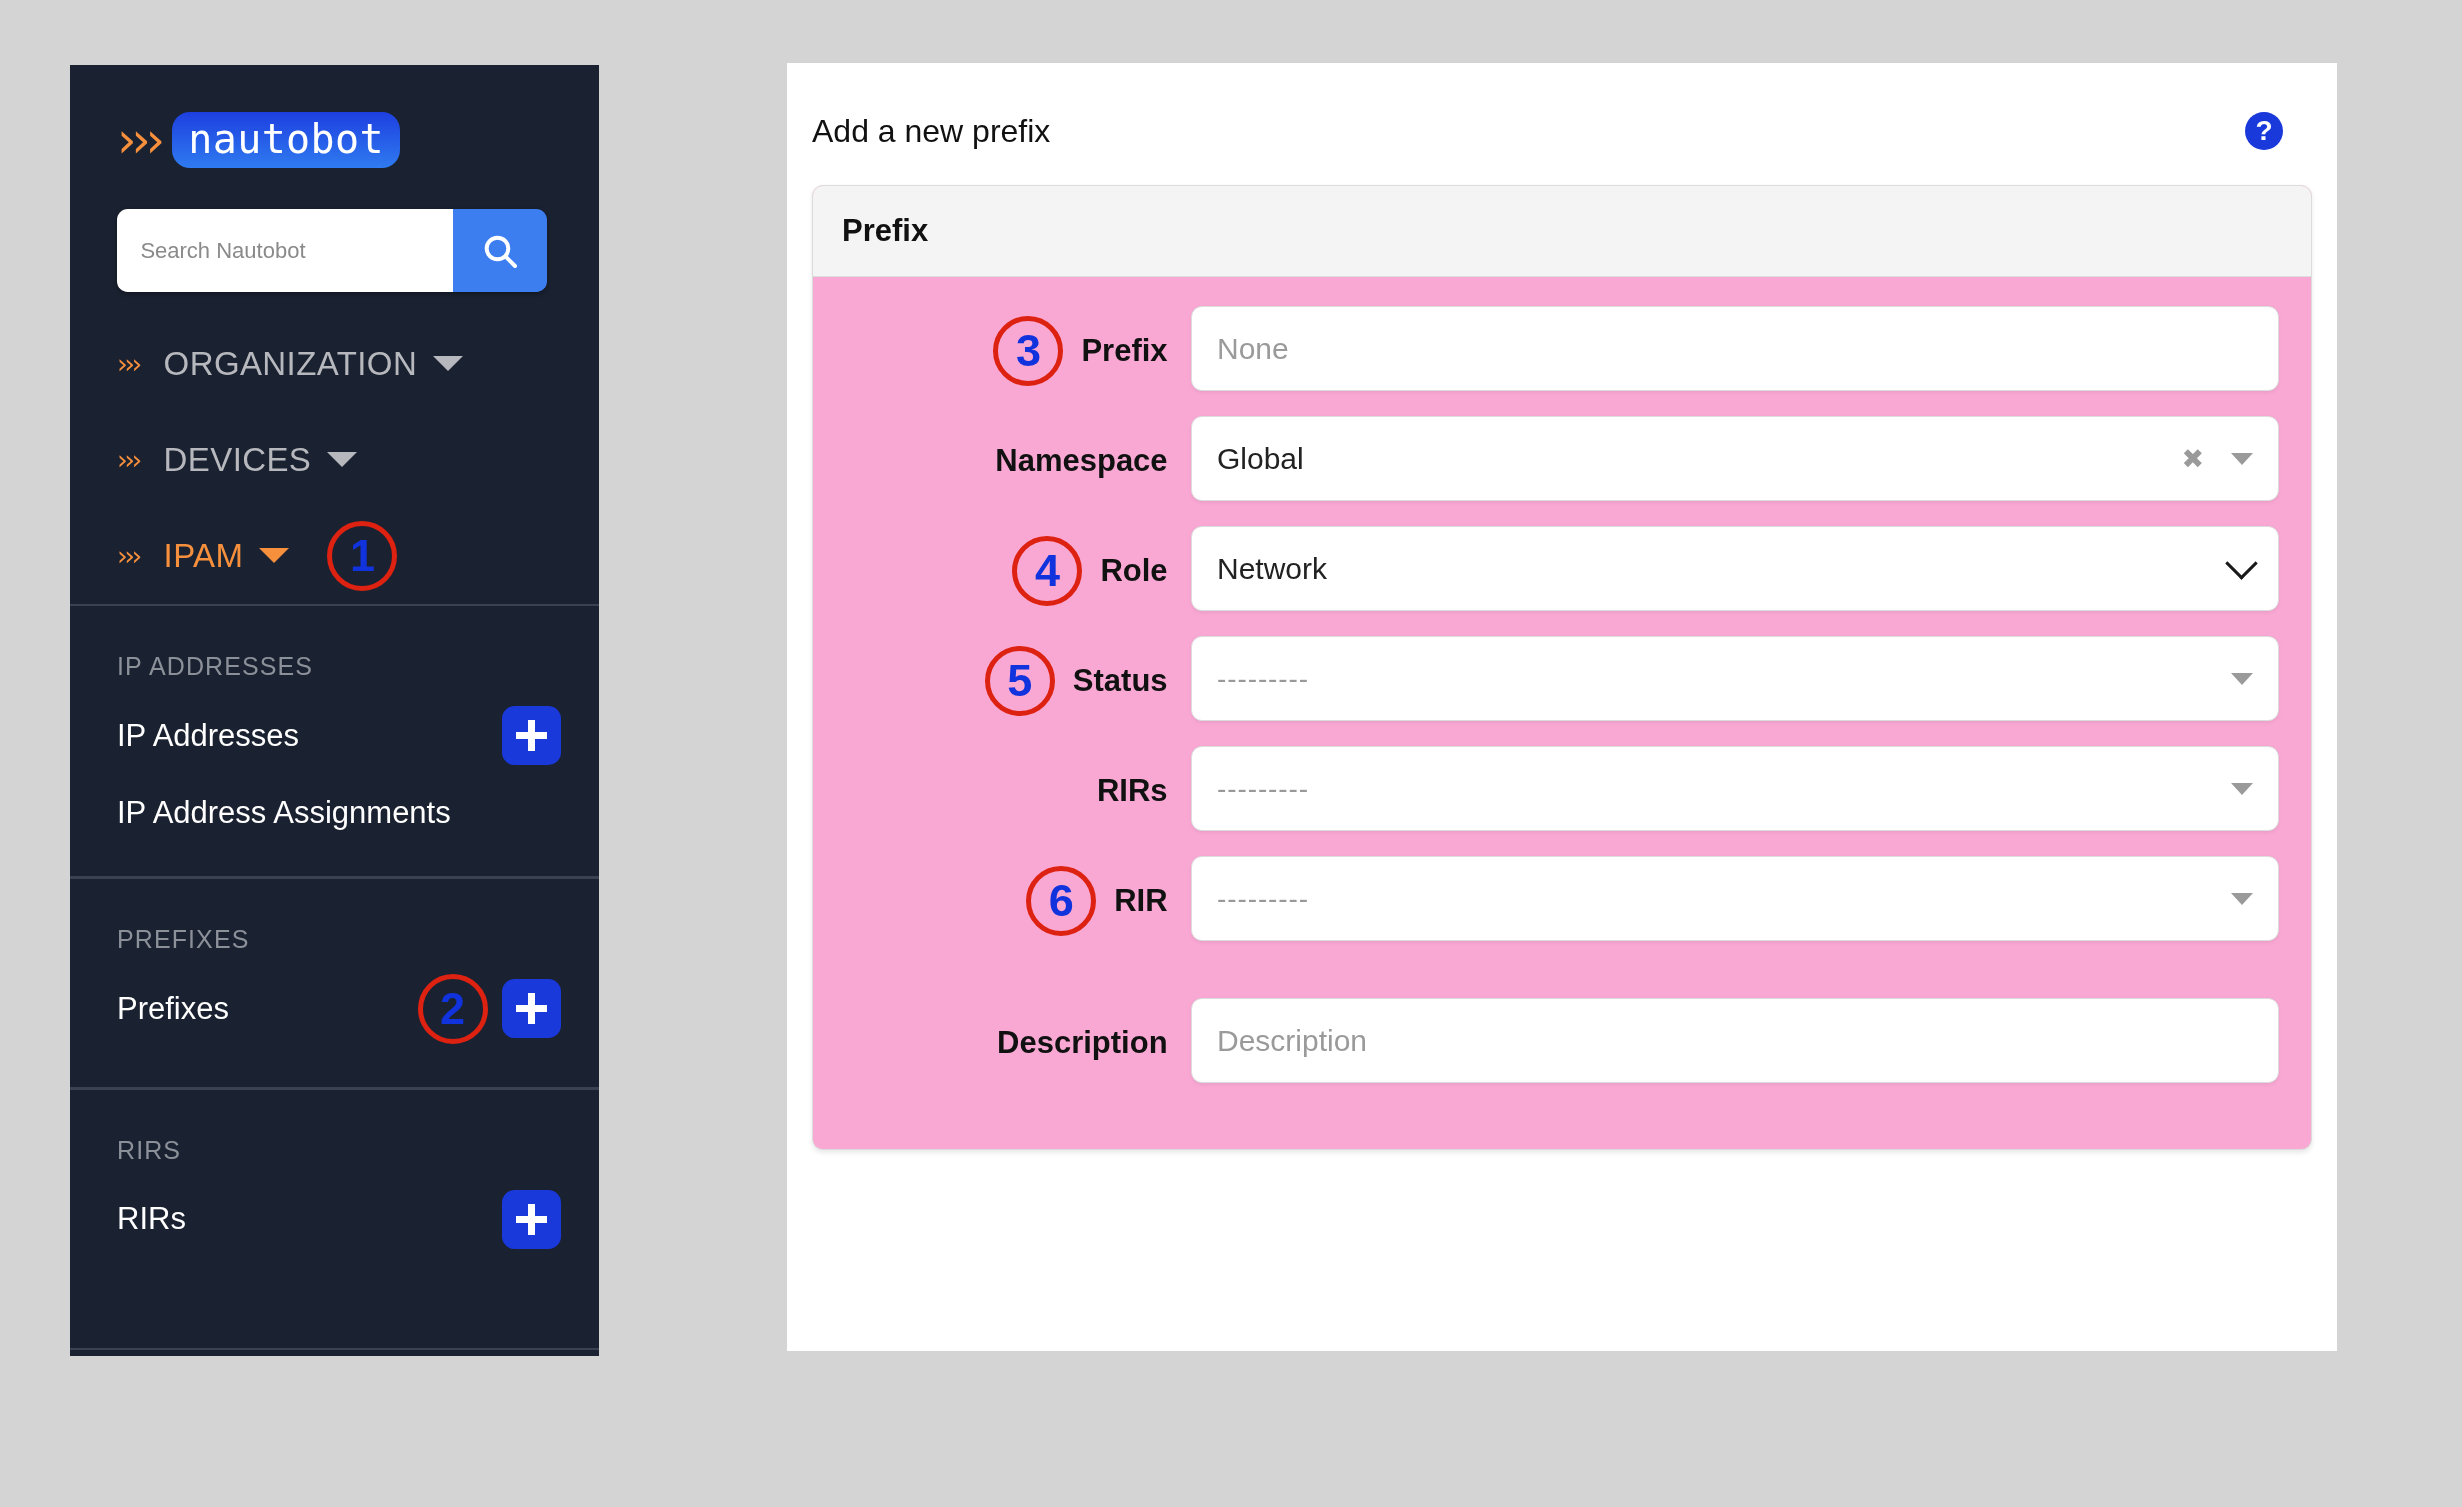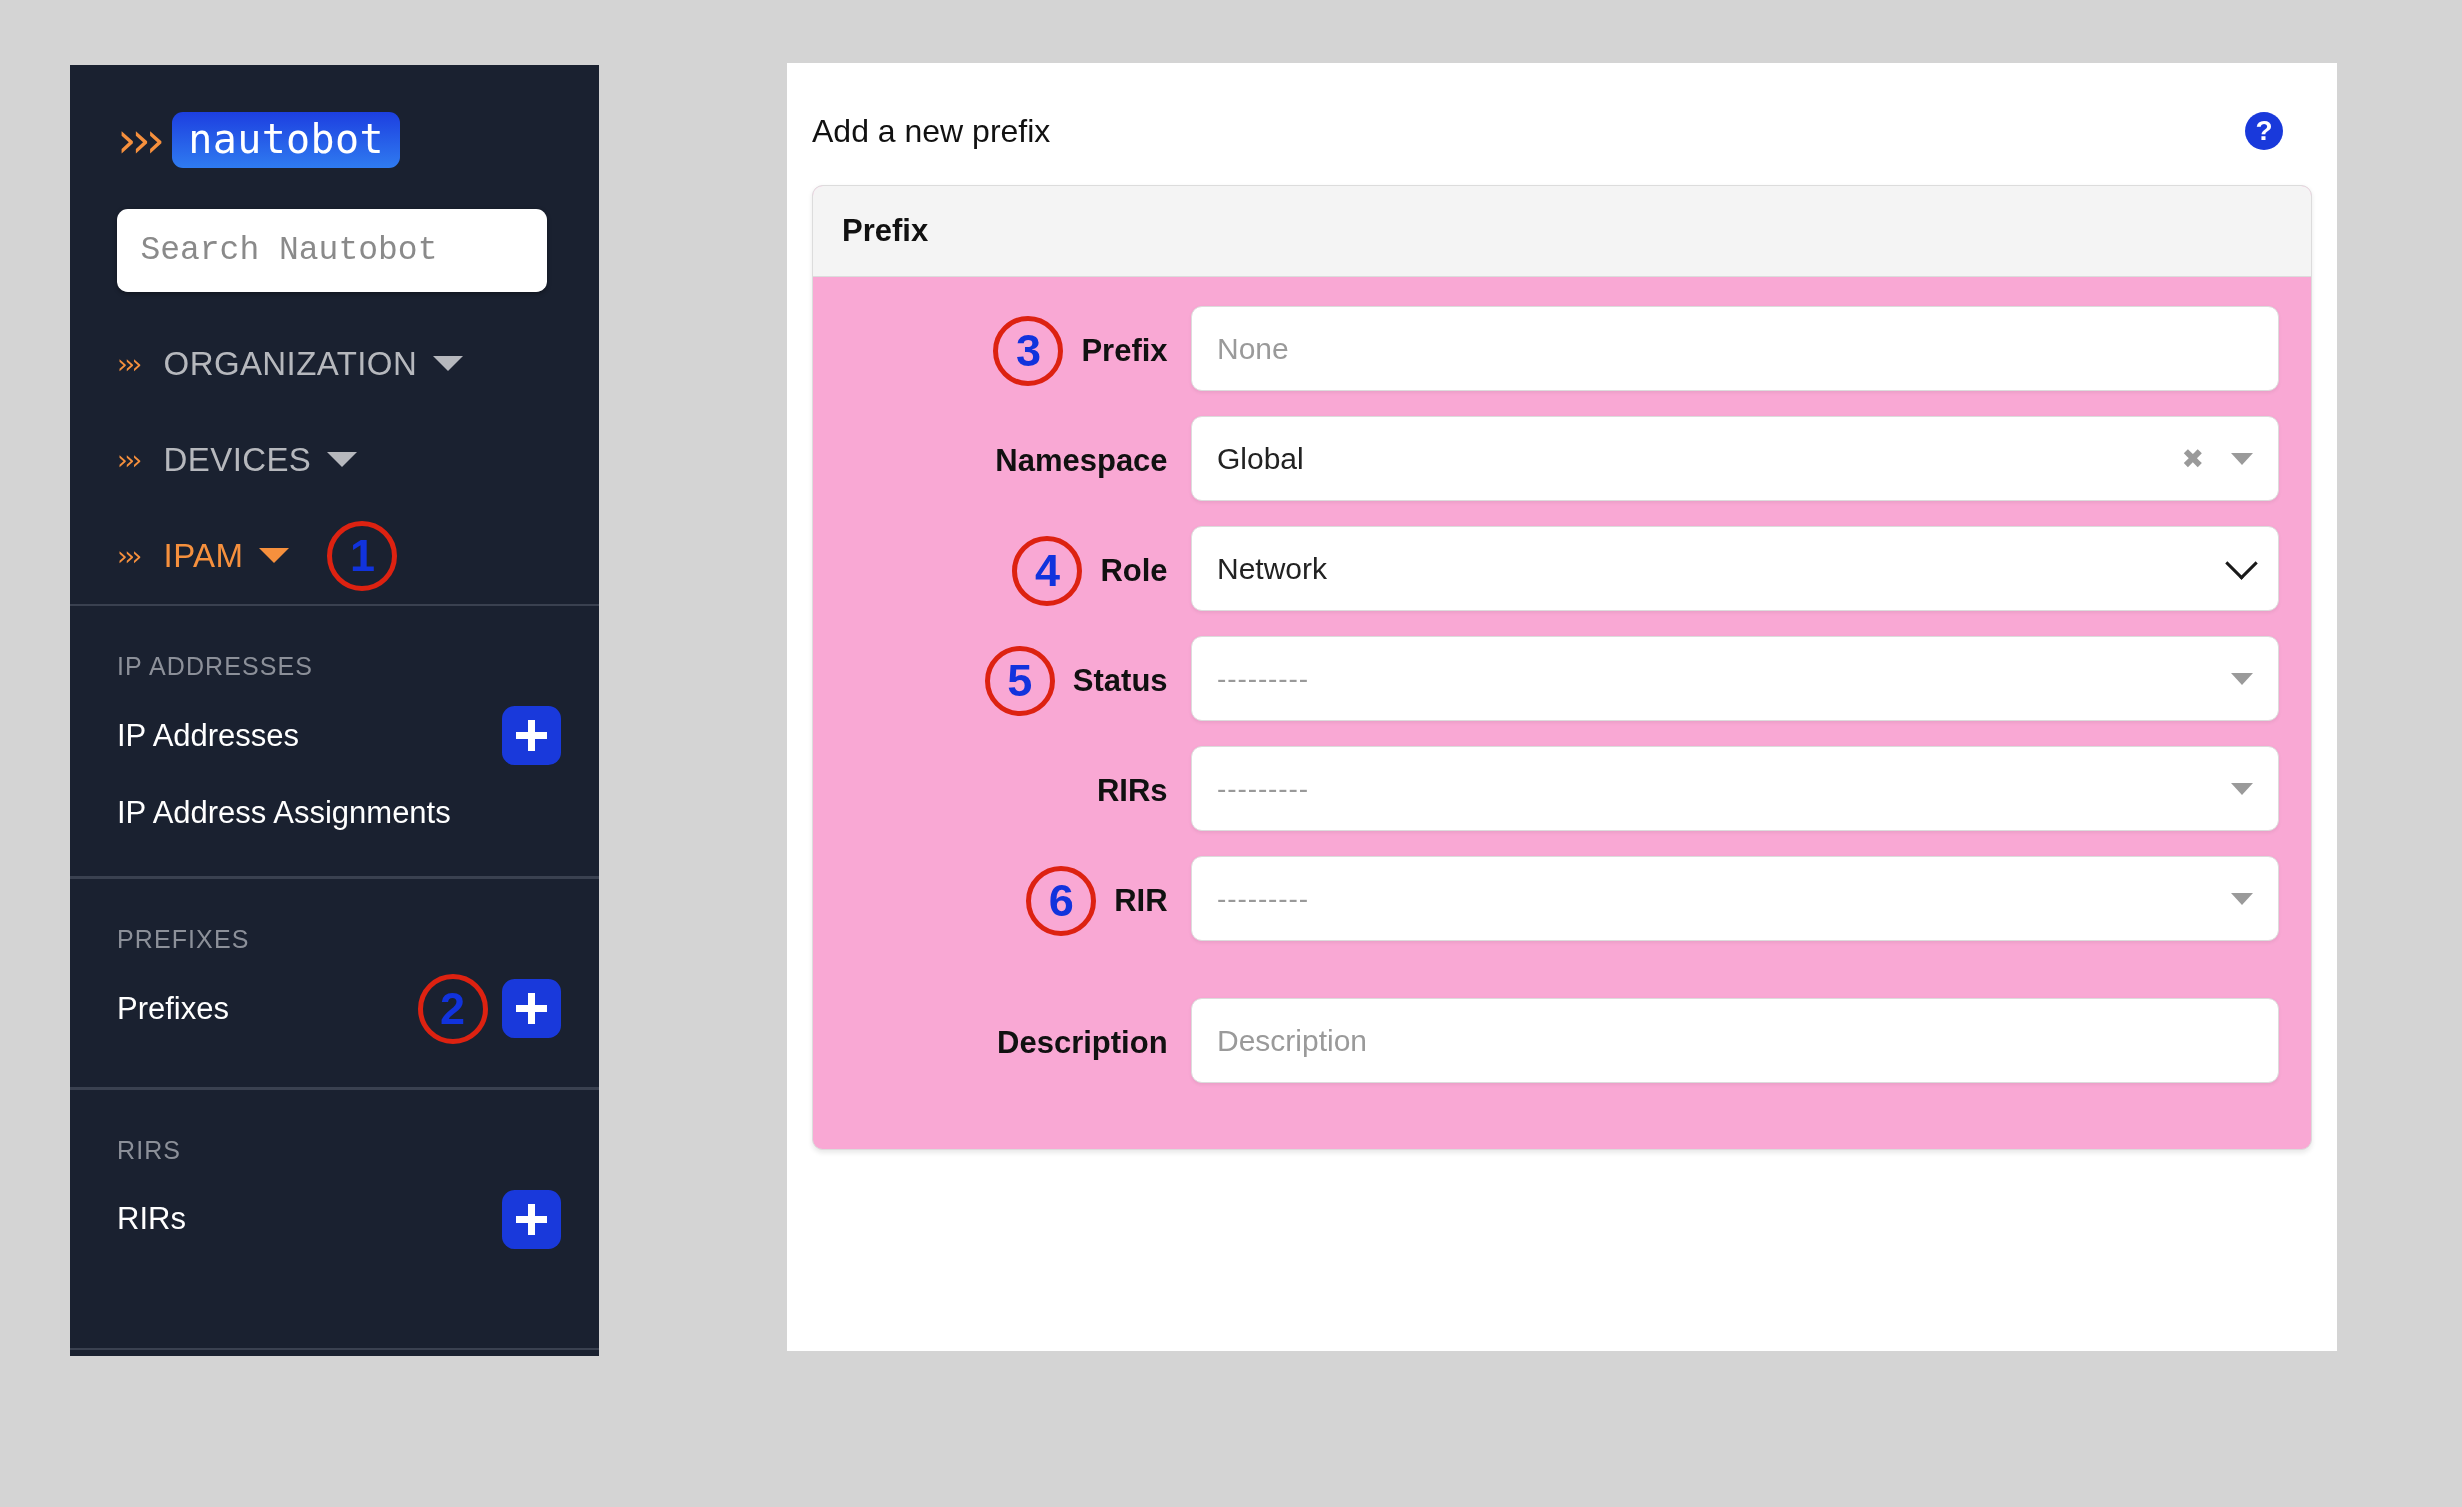--- a/index.html
+++ b/index.html
@@ -35,21 +35,21 @@
     color: #f6903d;
     font-size: 49px;
     letter-spacing: -5.4px;
     font-weight: 400;
     line-height: 1;
     font-family: "DejaVu Sans", sans-serif;
     margin-right: 12.6px;
   }
   .brand-pill {
     background: linear-gradient(180deg, #1d3fe0 0%, #2f7bf0 100%);
-    border-radius: 11px;
+    border-radius: 18px;
     padding: 6.3px 16px 8px 16px;
     color: #ffffff;
     font-family: "DejaVu Sans Mono", monospace;
     font-size: 40px;
     line-height: 1.05;
     letter-spacing: 0.4px;
   }
 
   .search-wrap {
     margin: 41px 0 0 47px;
@@ -58,24 +58,24 @@
     display: flex;
     border-radius: 10.8px;
     overflow: hidden;
     box-shadow: 0 1.8px 4.5px rgba(0,0,0,0.35);
   }
   .search-input {
     flex: 1;
     border: none;
     outline: none;
     background: #ffffff;
-    font-size: 33px;
+    font-size: 22px;
     padding: 0 0 0 23.4px;
     color: #ef4444;
-    font-family: Liberation Mono, monospace;
+    font-family: Liberation Sans, sans-serif;
   }
   .search-input::placeholder { color: #8a8a8a; }
   .search-btn {
     width: 94px;
     background: #3c7df0;
     border: none;
     display: flex;
     align-items: center;
     justify-content: center;
     cursor: pointer;

